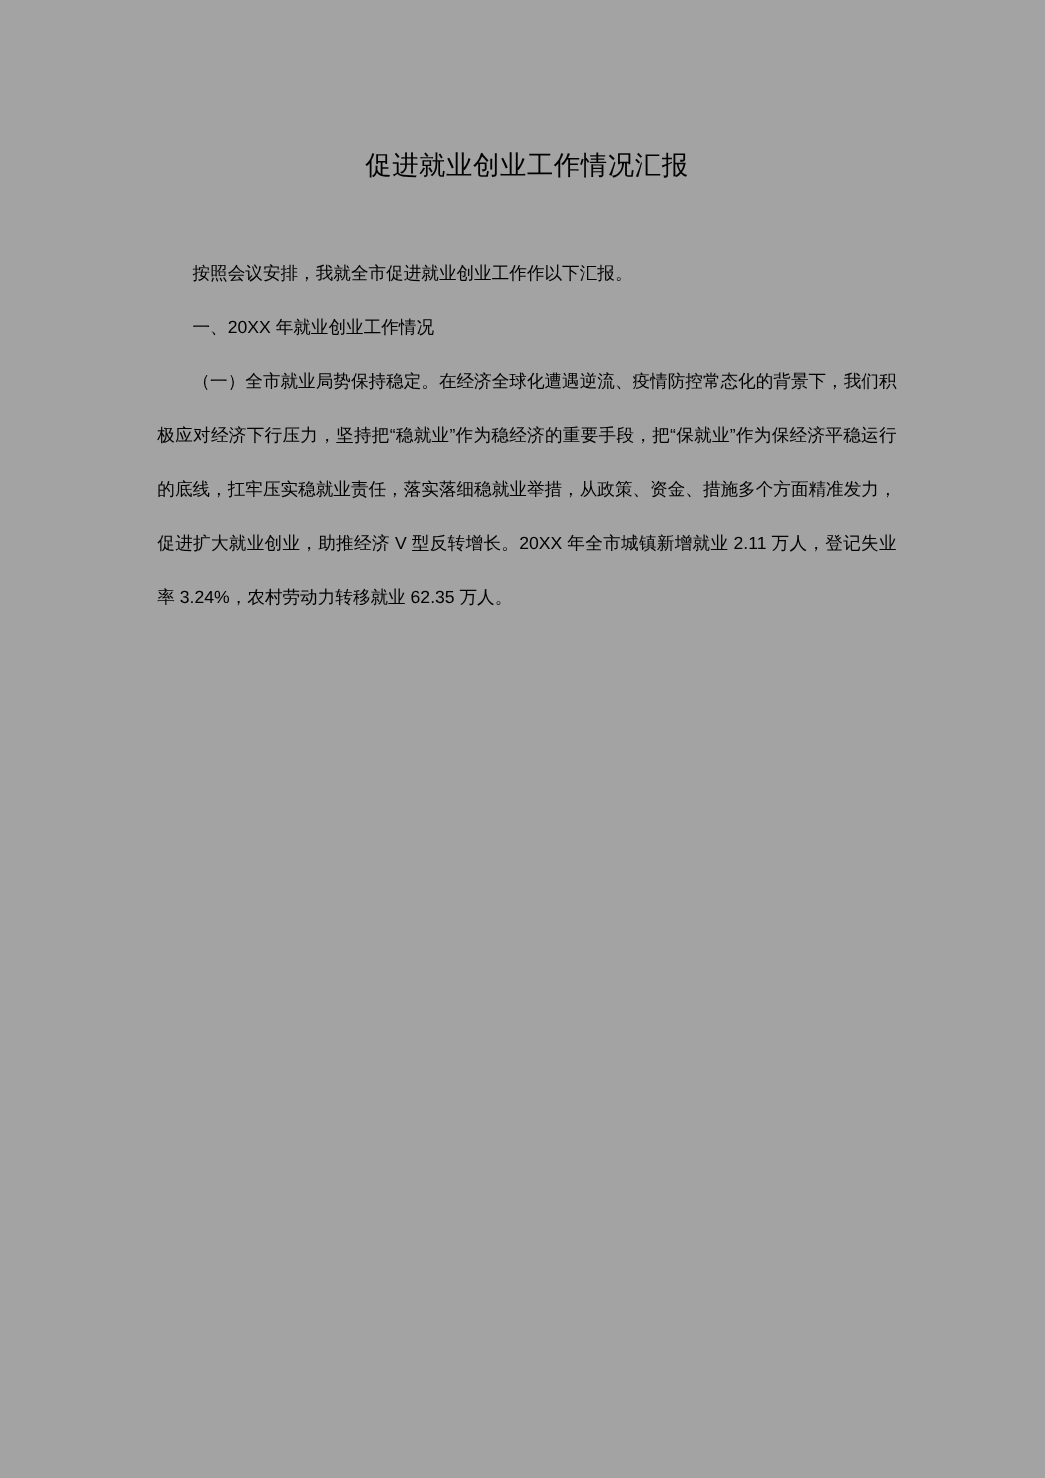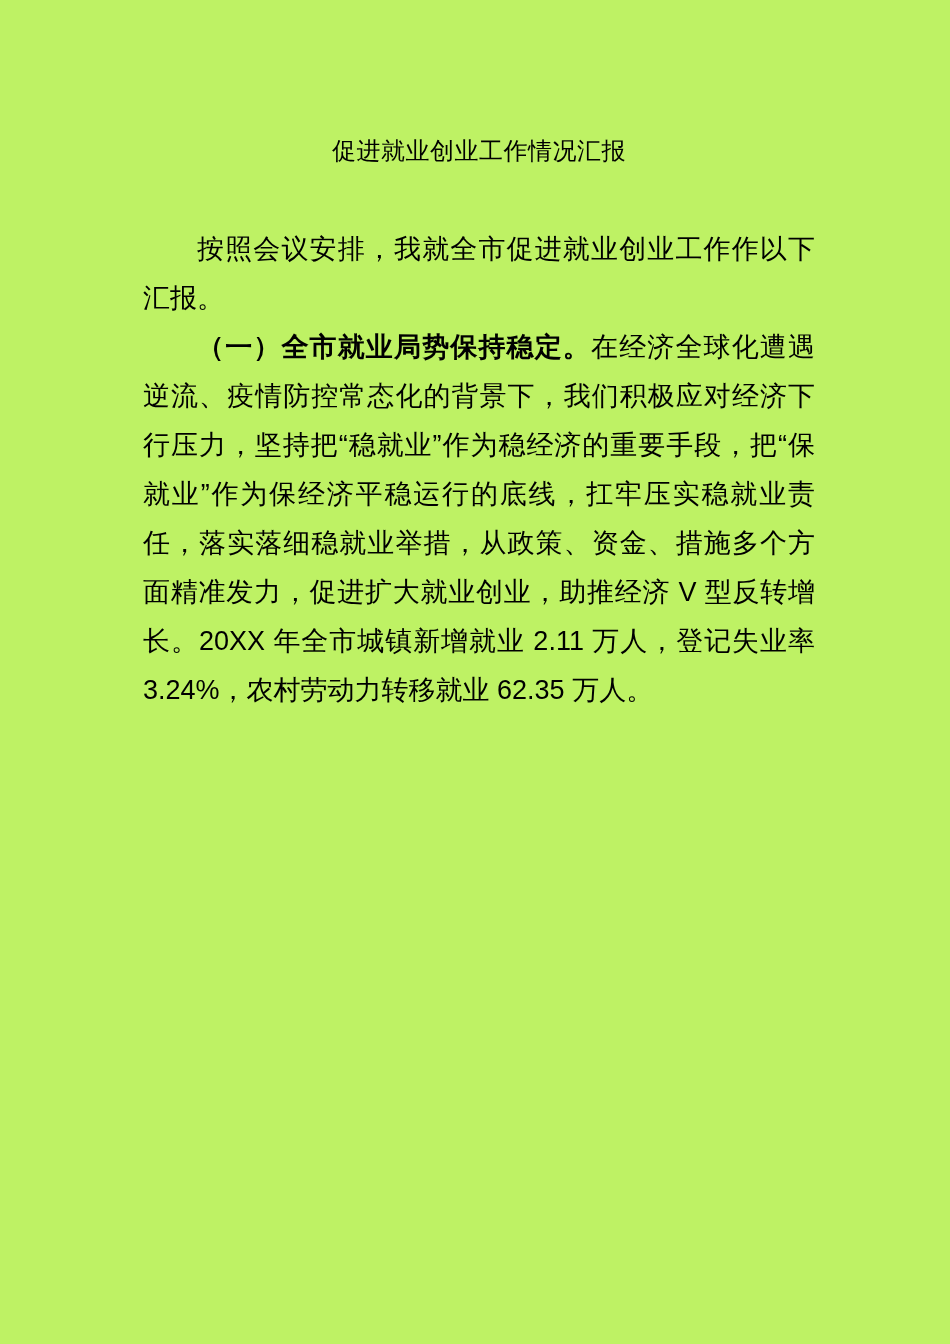--- a/index.html
+++ b/index.html
@@ -12,53 +12,54 @@
     background: #ffffff;
     color: #000000;
     font-family: "Liberation Sans", sans-serif;
     overflow: hidden;
   }
   .page {
     box-sizing: border-box;
     width: 950px;
     height: 1344px;
     padding: 126px 135px 40px 143px;
-    background: #bef264;
+    background: #a3a3a3;
   }
   .doc-title {
     margin: 0 0 50px 0;
     font-size: 24px;
     font-weight: 400;
     line-height: 49px;
     text-align: center;
     letter-spacing: 0.5px;
   }
   .para, .section-heading {
     margin: 0;
-    font-size: 27px;
+    font-size: 16px;
     font-weight: 400;
     line-height: 49px;
     text-align: justify;
     text-justify: inter-ideograph;
     text-indent: 2em;
   }
   .section-heading {
     font-weight: 400;
   }
   .para .lead {
-    font-weight: 700;
+    font-weight: 400;
   }
 </style>
 </head>
 <body>
 
 <div class="page">
 
   <h1 class="doc-title">促进就业创业工作情况汇报</h1>
 
   <p class="para">按照会议安排，我就全市促进就业创业工作作以下汇报。</p>
 
+  <h2 class="section-heading">一、20XX 年就业创业工作情况</h2>
 
 
   <p class="para"><strong class="lead">（一）全市就业局势保持稳定。</strong><span>在经济全球化遭遇逆流、疫情防控常态化的背景下，我们积极应对经济下行压力，坚持把“稳就业”作为稳经济的重要手段，把“保就业”作为保经济平稳运行的底线，扛牢压实稳就业责任，落实落细稳就业举措，从政策、资金、措施多个方面精准发力，促进扩大就业创业，助推经济 V 型反转增长。20XX 年全市城镇新增就业 2.11 万人，登记失业率 3.24%，农村劳动力转移就业 62.35 万人。</span></p>
 
 
 </div>
 
 </body></html>

